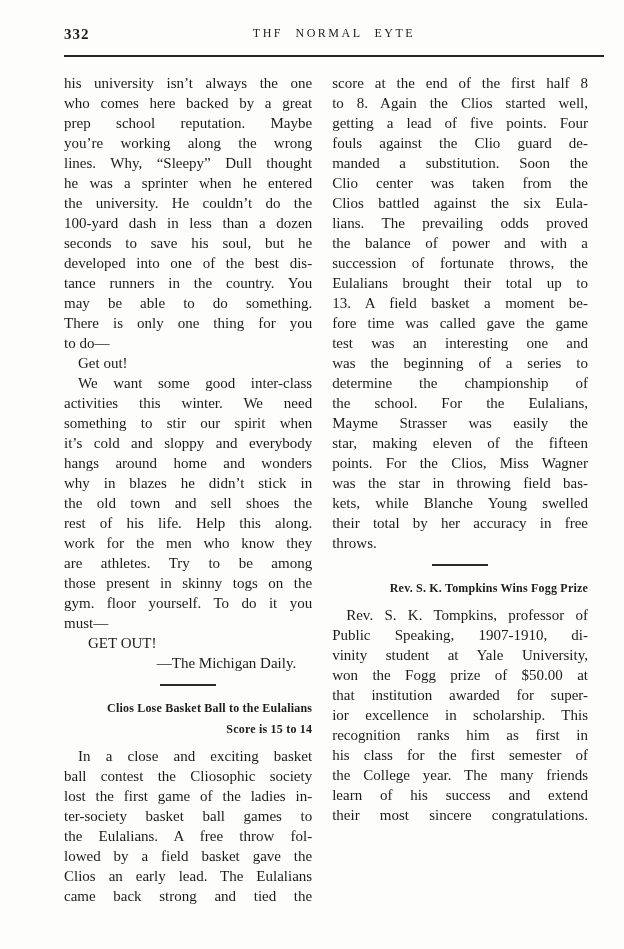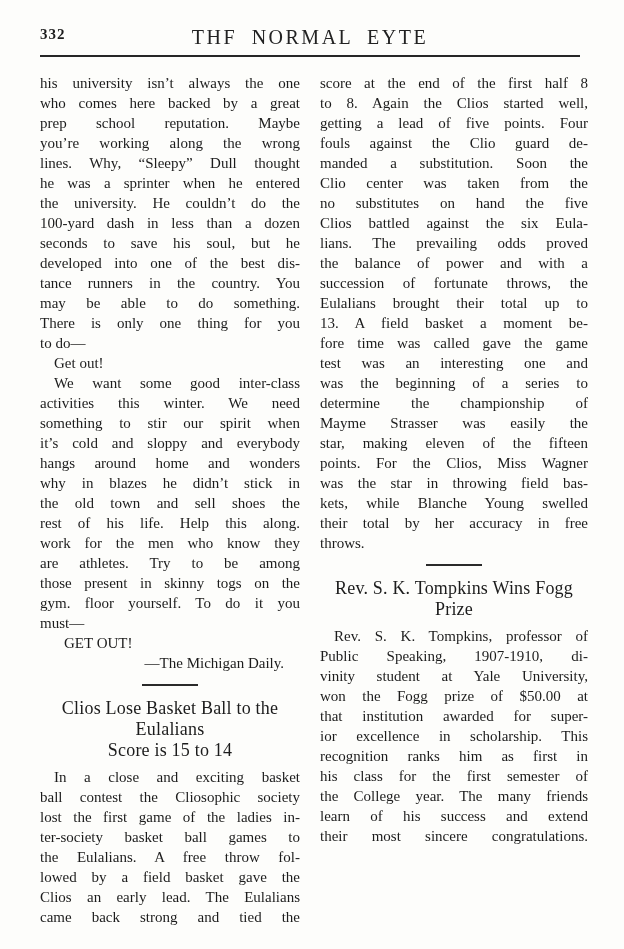--- a/index.html
+++ b/index.html
@@ -10,40 +10,40 @@
   html, body { margin: 0; padding: 0; }
   body {
     width: 624px;
     height: 949px;
     background: var(--paper);
     font-family: "Liberation Serif", serif;
     color: var(--ink);
     overflow: hidden;
   }
   .page {
-    padding: 26px 36px 0 40px;
+    padding: 26px 36px 0 64px;
     width: 624px;
     height: 745px;
   }
   .page-header {
     position: relative;
     width: 540px;
     height: 20px;
   }
   .page-number {
     position: absolute;
     left: 0;
     top: 0;
     font-size: 15px;
     font-weight: bold;
     letter-spacing: 1px;
   }
   .masthead {
     text-align: center;
-    font-size: 20px;
+    font-size: 12px;
     letter-spacing: 2.5px;
     word-spacing: 7px;
     color: #222;
   }
   .header-rule {
     width: 540px;
     height: 2px;
     background: #262626;
     margin-top: 9px;
   }
@@ -71,23 +71,23 @@
     text-align: right;
     padding-right: 16px;
   }
   .short-rule {
     width: 56px;
     height: 2px;
     background: #2a2a2a;
     margin: 11px auto 12px auto;
   }
   .article-heading {
-    text-align: center;
-    font-weight: normal;
-    font-size: 18px;
+    text-align: right;
+    font-weight: bold;
+    font-size: 12px;
     line-height: 21px;
     margin: 1px 0 6px 0;
     letter-spacing: 0.2px;
   }
 </style>
 </head>
 <body>
 
 <div class="page">
   <div class="page-header">
@@ -148,31 +148,31 @@
         </div>
       </div>
     <div class="col col-right">
         <div class="para">
           <div class="line just">score at the end of the first half 8</div>
           <div class="line just">to 8.  Again the Clios started well,</div>
           <div class="line just">getting a lead of five points.  Four</div>
           <div class="line just">fouls against the Clio guard de-</div>
           <div class="line just">manded a substitution.  Soon the</div>
           <div class="line just">Clio center was taken from the</div>
-          <div class="line just">no substitutes on hand the five</div>
           <div class="line just">Clios battled against the six Eula-</div>
           <div class="line just">lians.  The prevailing odds proved</div>
           <div class="line just">the balance of power and with a</div>
           <div class="line just">succession of fortunate throws, the</div>
           <div class="line just">Eulalians brought their total up to</div>
           <div class="line just">13.  A field basket a moment be-</div>
           <div class="line just">fore time was called gave the game</div>
           <div class="line just">test was an interesting one and</div>
           <div class="line just">was the beginning of a series to</div>
           <div class="line just">determine the championship of</div>
+          <div class="line just">the school.  For the Eulalians,</div>
           <div class="line just">Mayme Strasser was easily the</div>
           <div class="line just">star, making eleven of the fifteen</div>
           <div class="line just">points.  For the Clios, Miss Wagner</div>
           <div class="line just">was the star in throwing field bas-</div>
           <div class="line just">kets, while Blanche Young swelled</div>
           <div class="line just">their total by her accuracy in free</div>
           <div class="line">throws.</div>
         </div>
         <div class="short-rule"></div>
         <div class="article-heading">

